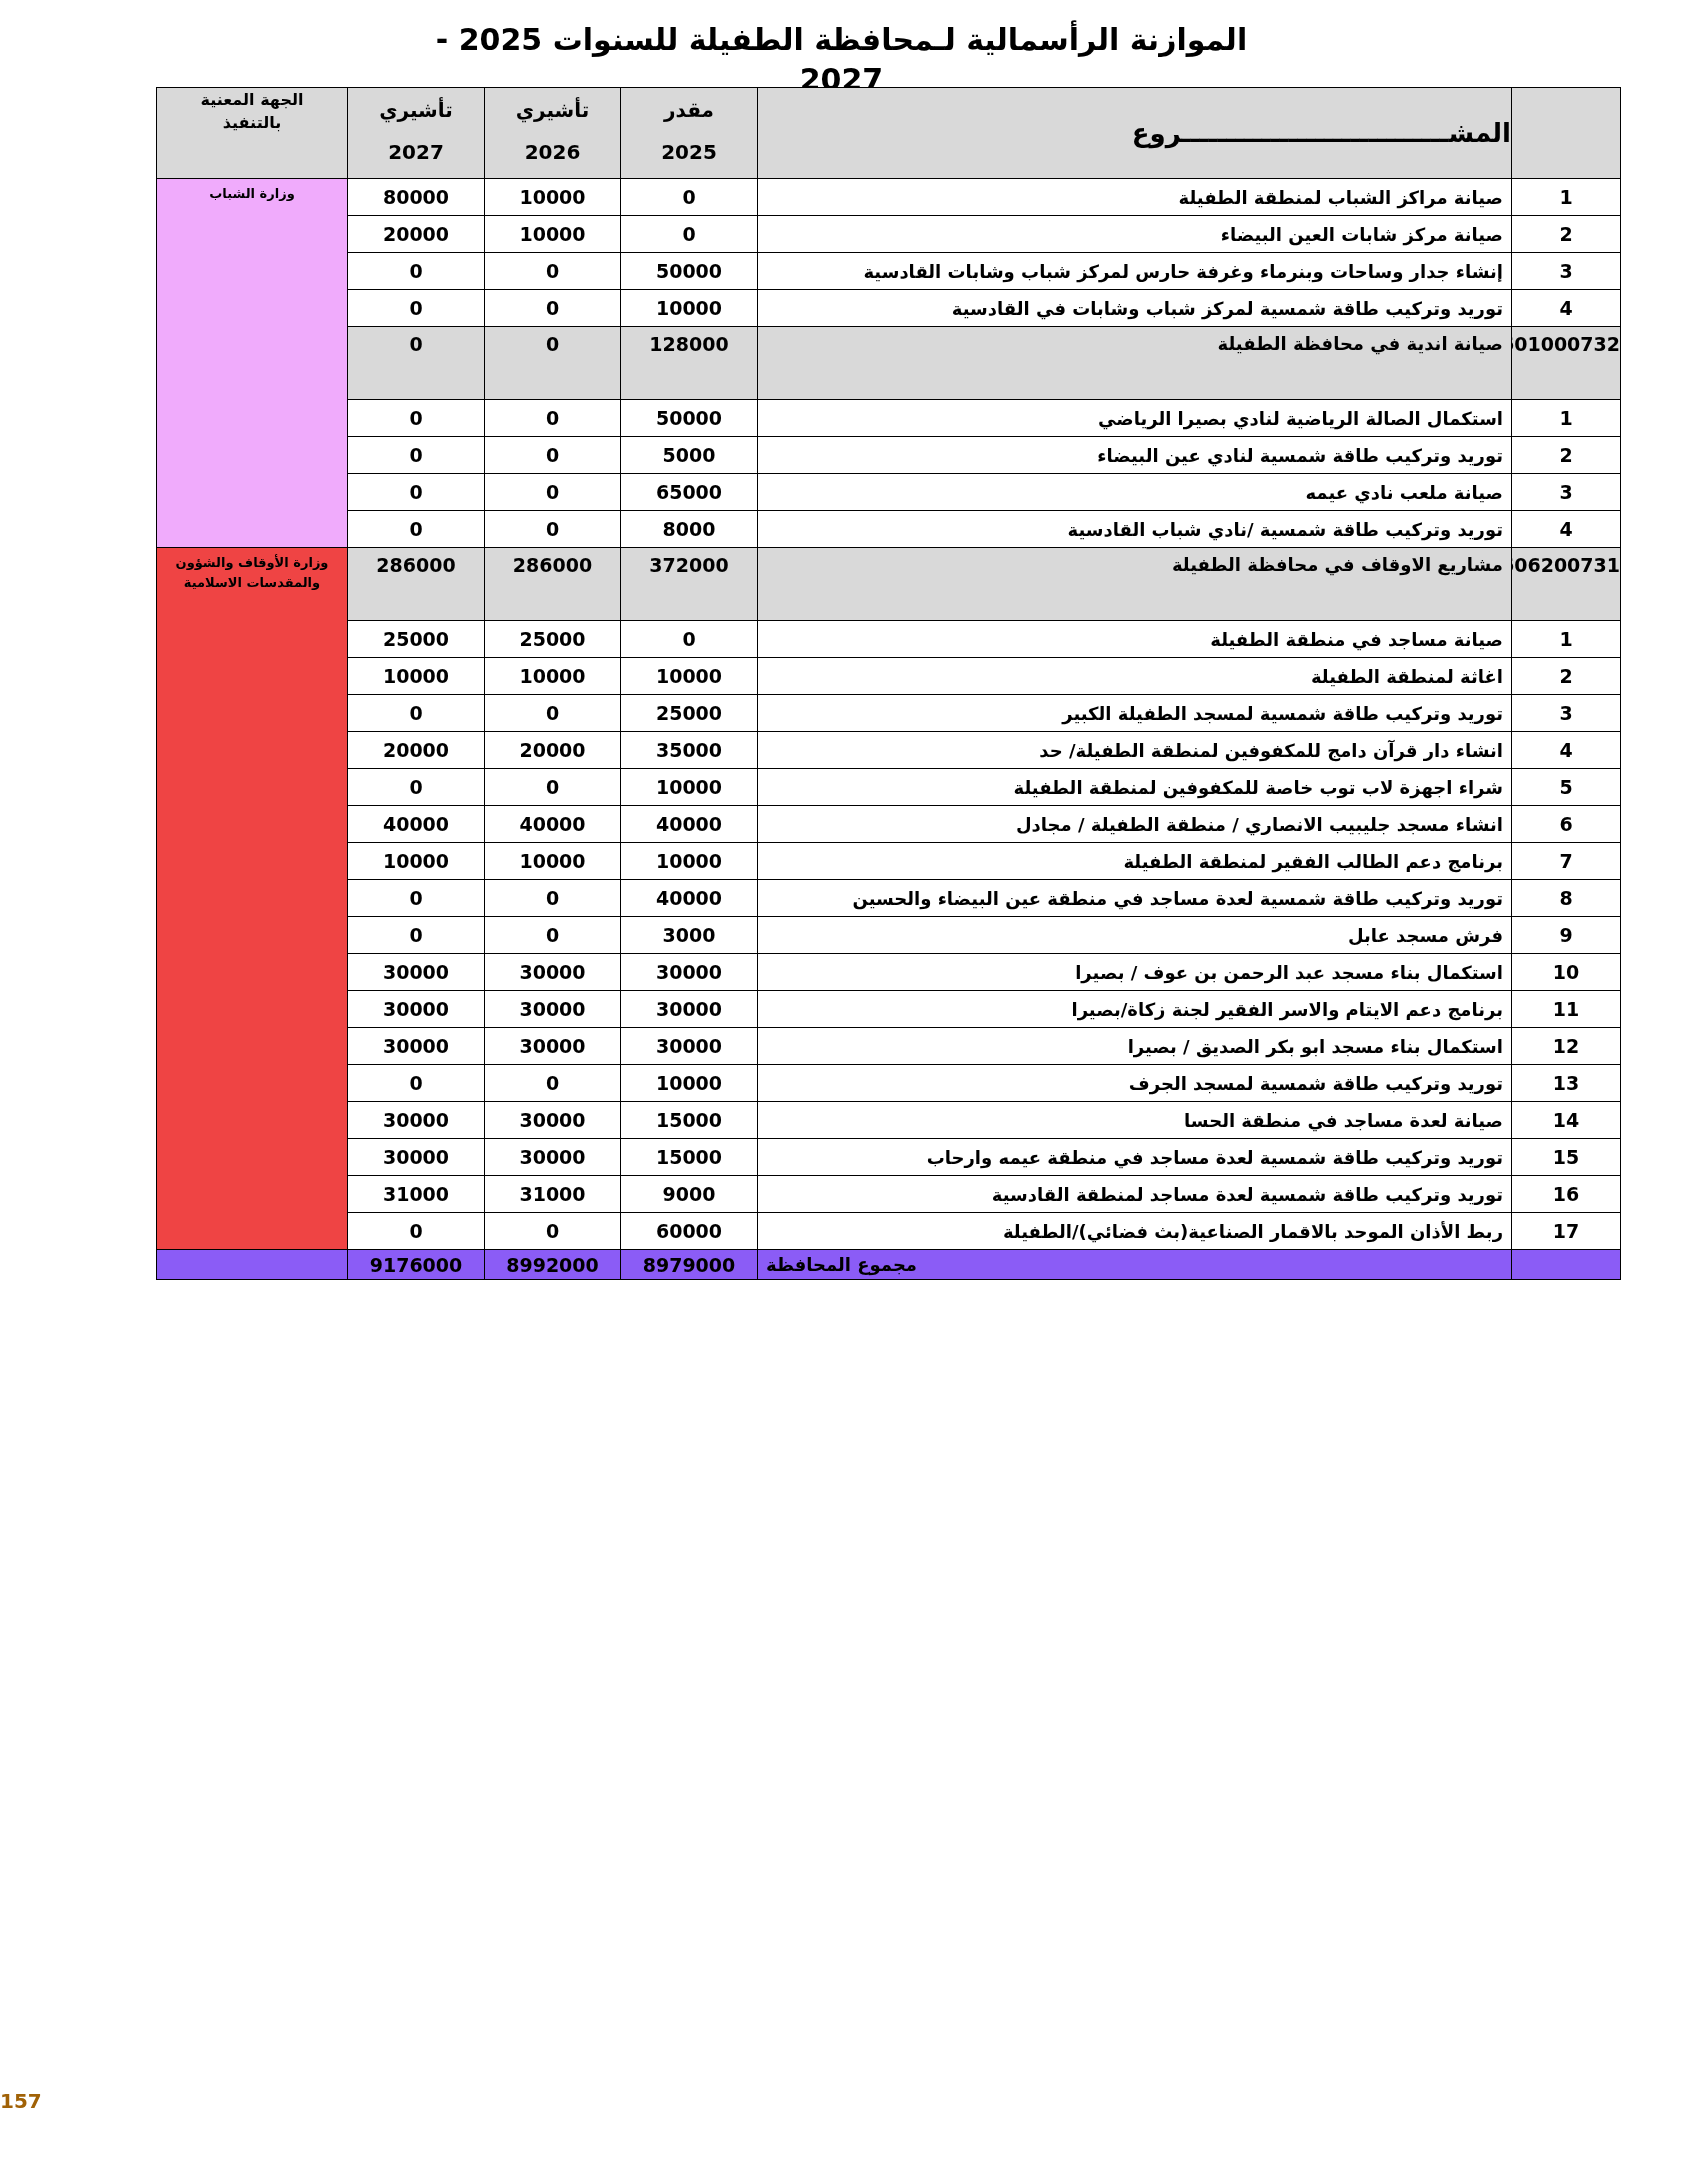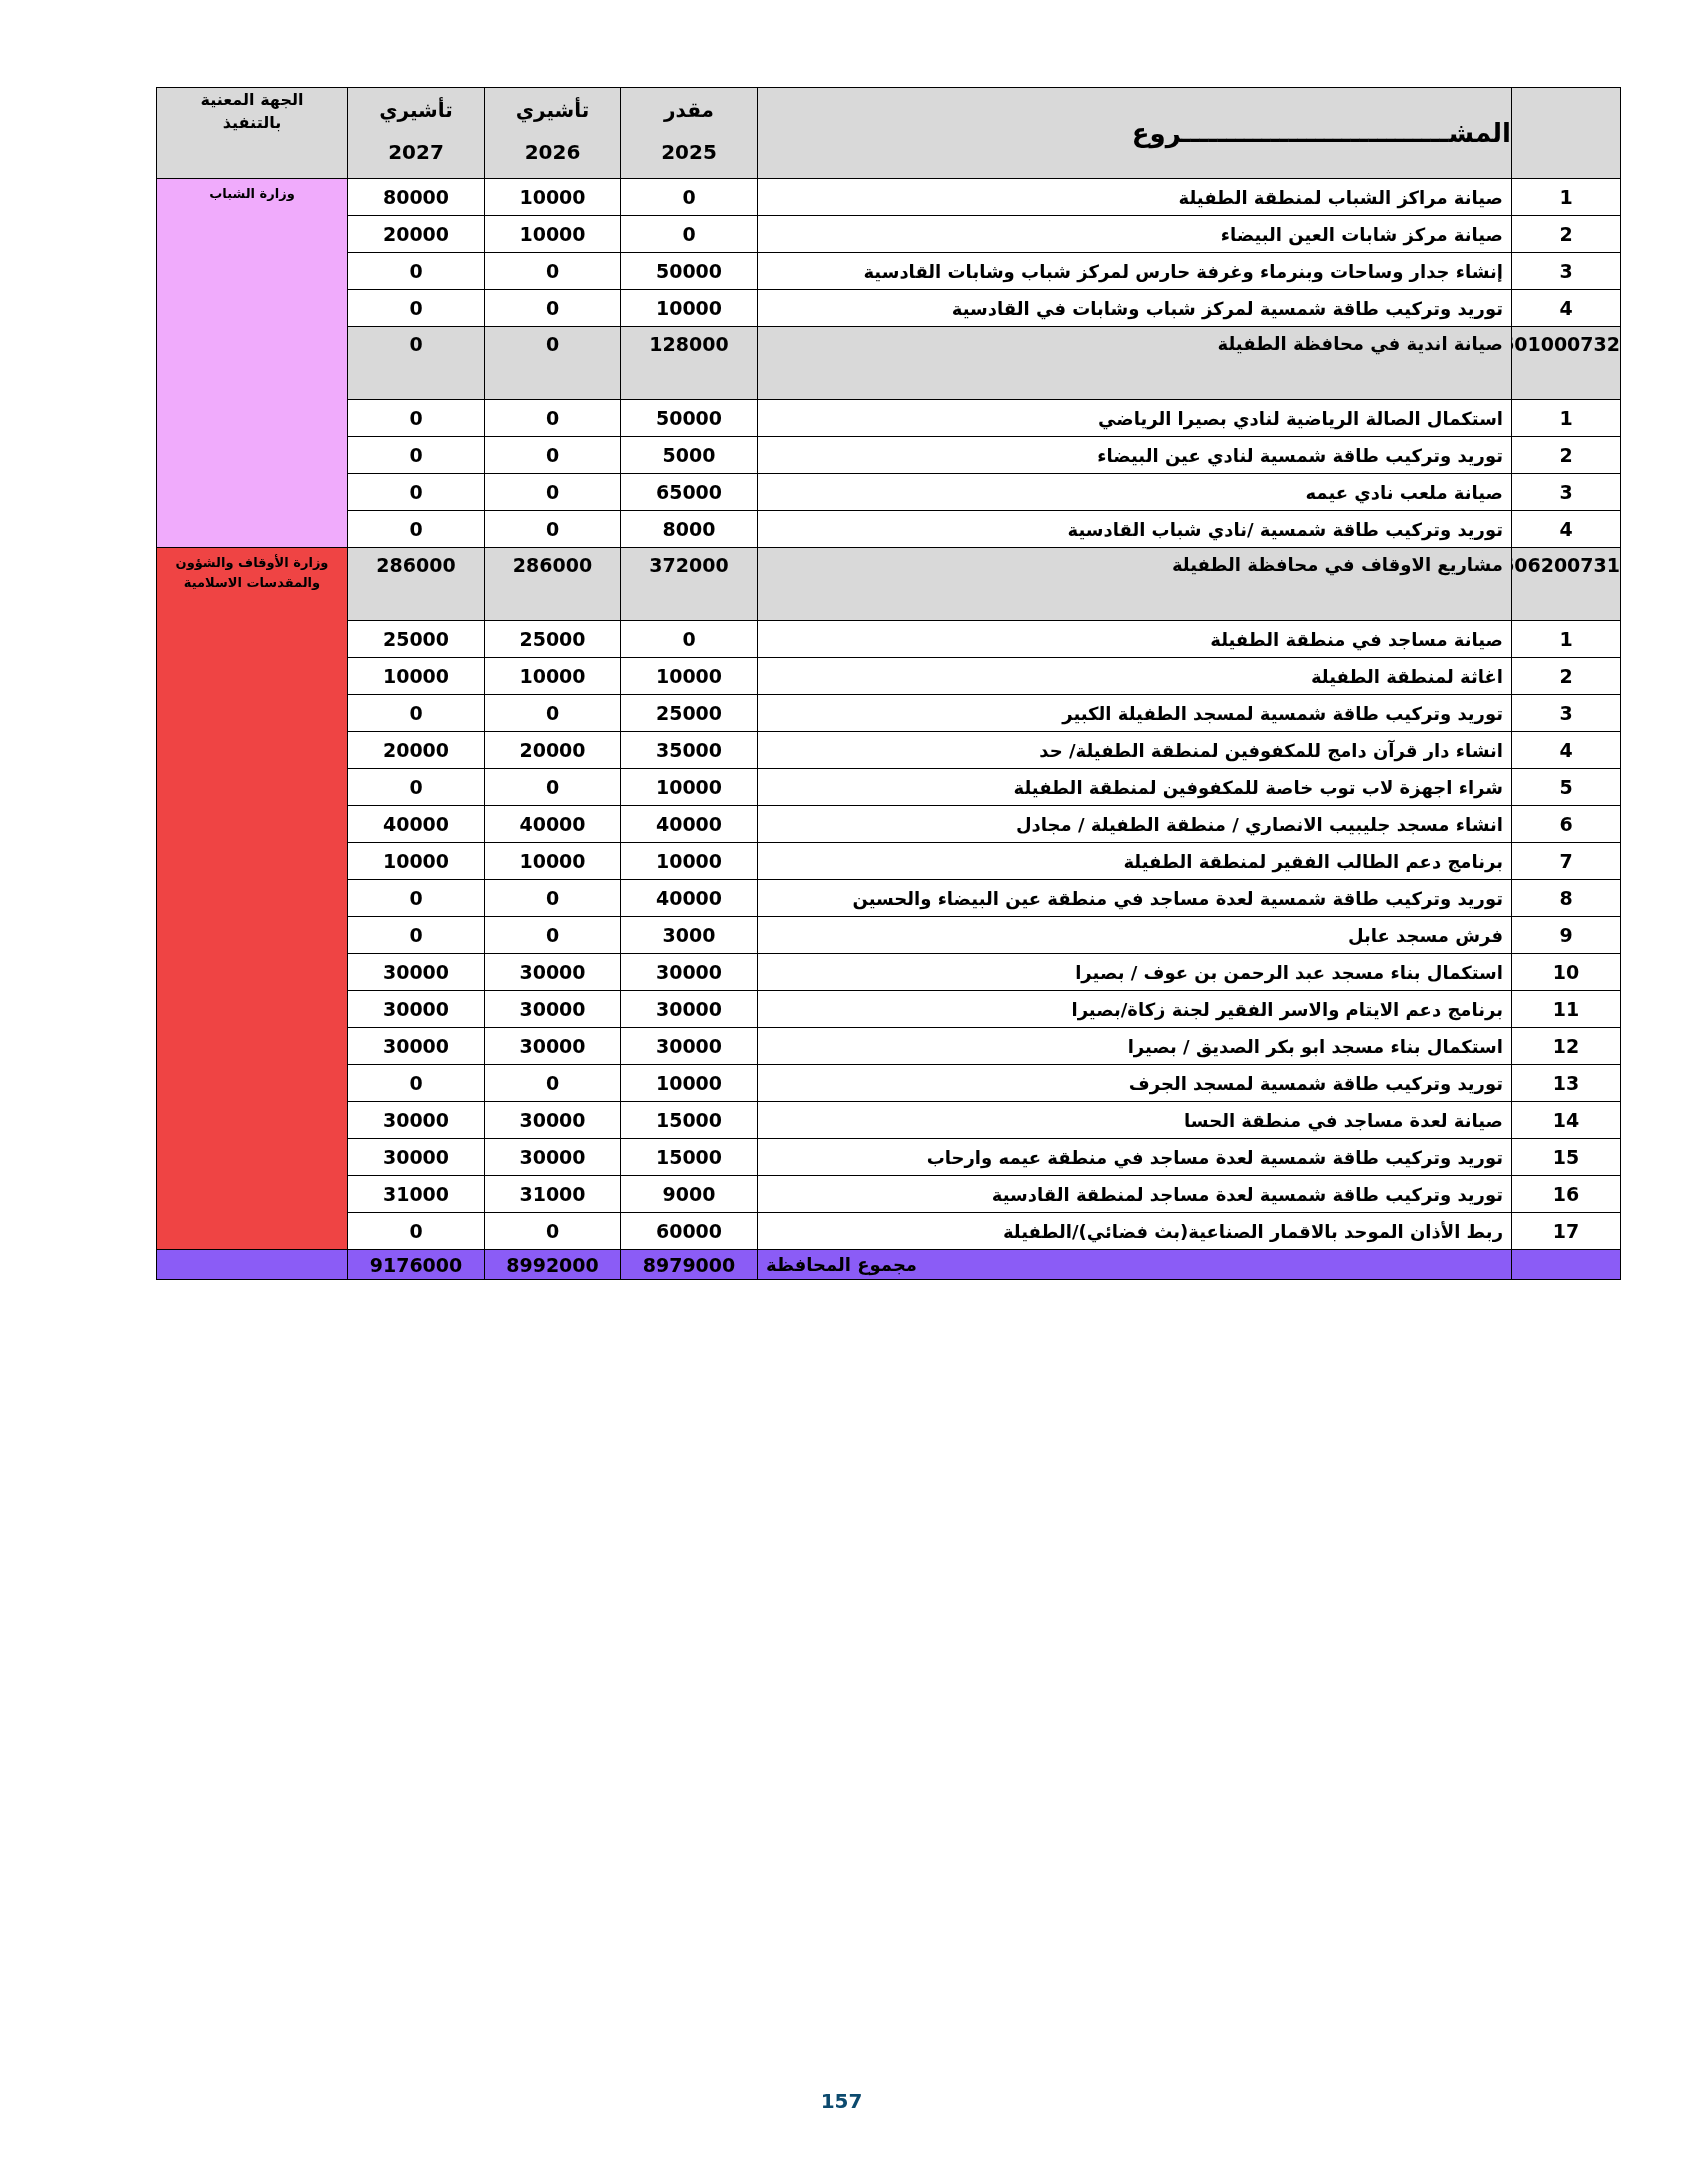--- a/index.html
+++ b/index.html
@@ -69,31 +69,34 @@
   tr.section td { height:73px; background:#d9d9d9; vertical-align:top; padding-top:6px; }
   tr.section td.project { font-size:18px; }
   tr.section td.entity { background:#ef4444; padding-top:5px; }
   tr.total td { height:30px; background:#8b5cf6; }
   tr.total td.project { text-align:left; padding-left:8px; font-size:18px; }
   .page-number {
     position:absolute;
     top:2089px;
     left:0;
     width:100%;
-    text-align:center;
     font-size:20px;
     font-weight:bold;
-    color:#0c4a6e;
+    color:#a16207;
   }
 </style>
 </head>
 <body>
 
 <div class="page">
 
+  <div class="title">
+    <div>الموازنة الرأسمالية لـمحافظة الطفيلة للسنوات 2025 -</div>
+    <div>2027</div>
+  </div>
 
   <table class="budget">
     <colgroup>
       <col style="width:109px">
       <col style="width:754px">
       <col style="width:137px">
       <col style="width:136px">
       <col style="width:137px">
       <col style="width:191px">
     </colgroup>

